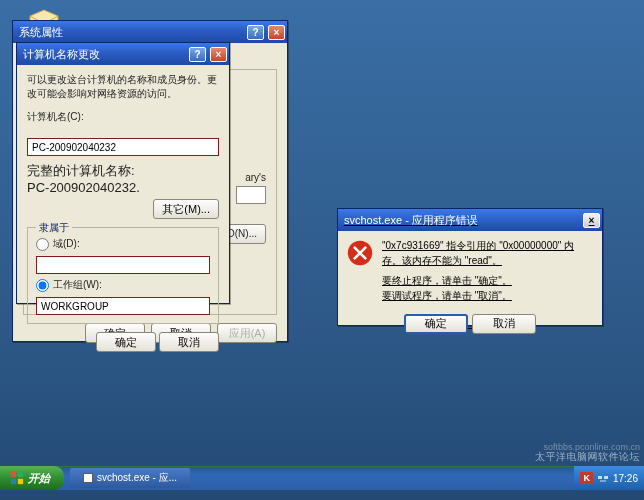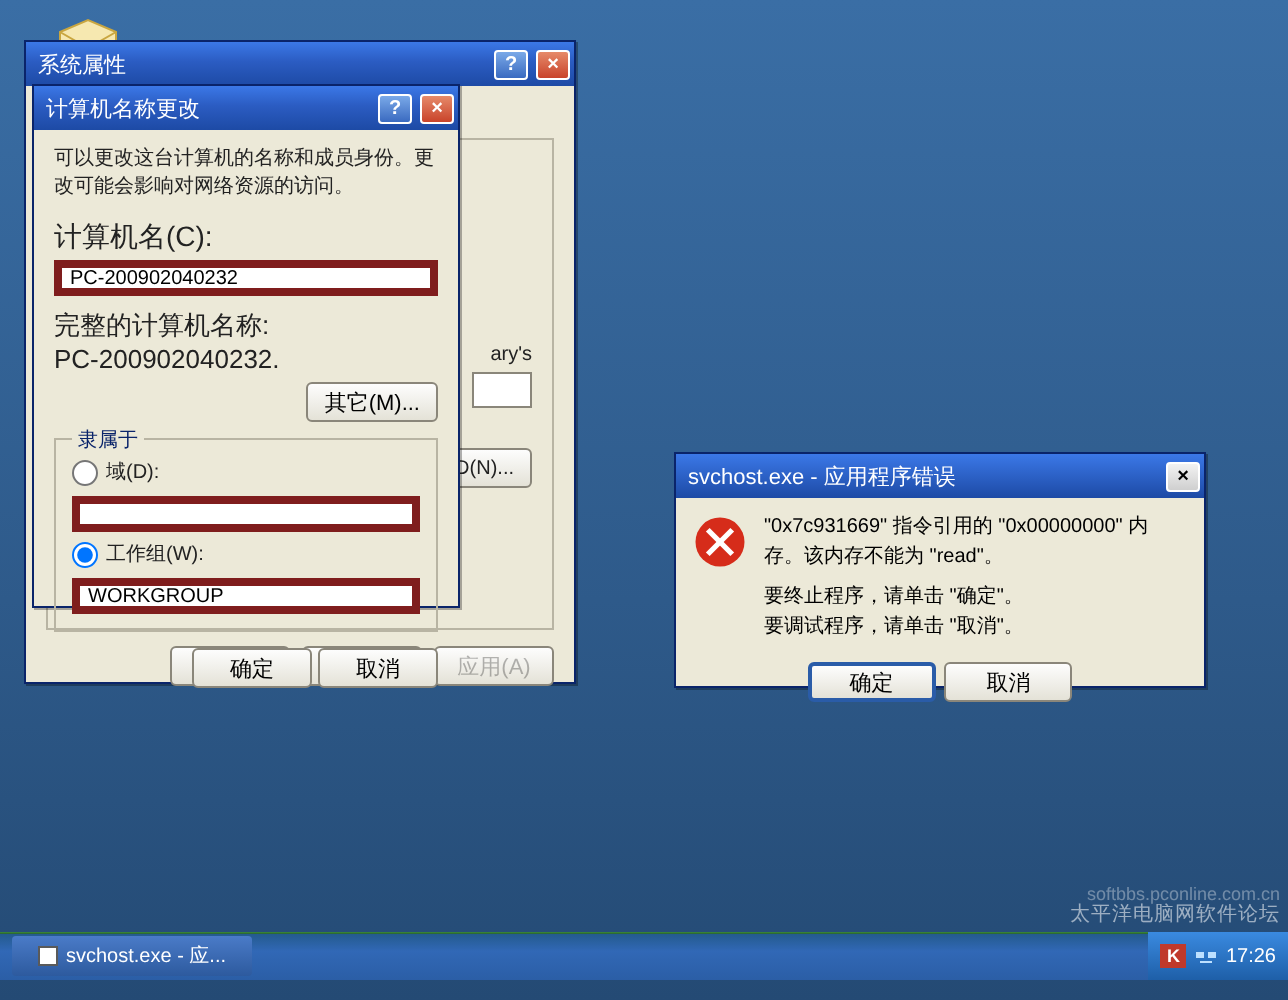--- a/index.html
+++ b/index.html
@@ -35,33 +35,33 @@
 .xpbtn { min-width: 60px; height: 20px; font-size: 11px; background: linear-gradient(180deg, #fdfdfd, #e4e2d7); border: 1px solid #8a867a; border-radius: 3px; cursor: pointer; padding: 0 8px; }
 
 
 .frag { position: absolute; font-size: 10px; color: #222; margin-top: 16px; }
 .frag.input { border: 1px solid #8a867a; background: #fff; height: 18px; }
 
 
 #namechg { top: 42px; left: 16px; width: 214px; height: 262px; }
 #namechg .body { padding: 8px 10px 6px; font-size: 11px; color: #222; }
 #namechg .desc { font-size: 10px; line-height: 1.35; margin-bottom: 10px; }
-#namechg label { font-size: 14px; display: block; margin-bottom: 2px; }
-.txtinput { width: 100%; height: 18px; font-size: 10px; padding: 1px 4px; border: 4px solid #7f1d1d; background: #fff; }
+#namechg label { font-size: 10px; display: block; margin-bottom: 14px; }
+.txtinput { width: 100%; height: 18px; font-size: 10px; padding: 1px 4px; border: 1px solid #7f1d1d; background: #fff; }
 #namechg .full { font-size: 13px; margin-top: 6px; }
 #namechg .morebtn { text-align: right; margin-top: 4px; }
 .group { border: 1px solid #b8b4a3; margin-top: 8px; padding: 6px 8px 8px; position: relative; }
 .group .legend { position: absolute; top: -7px; left: 8px; background: #ece9d8; padding: 0 3px; font-size: 10px; color: #0a246a; }
 .radio-row { font-size: 10px; display: flex; align-items: center; gap: 4px; margin: 3px 0; }
 .radio-row input[type=radio] { margin: 0; }
 #namechg .group .txtinput { margin-top: 2px; }
 #namechg .okrow { text-align: right; margin-top: 8px; }
 
 
-#err { top: 226px; left: 337px; width: 266px; height: 118px; background: #ece9d8; }
+#err { top: 208px; left: 337px; width: 266px; height: 118px; background: #ece9d8; text-decoration: underline; }
 #err .titlebar { background: linear-gradient(180deg, #3b78e7, #1d4aa5); }
 #err .ebody { padding: 8px 8px 6px 8px; display: flex; gap: 8px; font-size: 10px; }
 #err .eicon { width: 28px; height: 28px; flex: none; }
 #err .etext { flex: 1; line-height: 1.45; }
 #err .erow { text-align: center; padding: 4px 0 6px; }
 #err .tbtn { background: linear-gradient(180deg, #f2f2f2, #cfcfcf); color: #000; }
 
 
 .deskicon { position: absolute; top: 8px; left: 28px; width: 32px; height: 28px; }
 .deskicon svg { width: 100%; height: 100%; }
@@ -159,20 +159,29 @@
     <div class="erow">
       <button class="xpbtn" style="min-width:64px; border:2px solid #2a5ca8;">确定</button>
       <button class="xpbtn" style="min-width:64px;">取消</button>
     </div>
   </div>
 
   <div class="watermark2">softbbs.pconline.com.cn</div>
   <div class="watermark">太平洋电脑网软件论坛</div>
 
   <div class="taskbar">
+    <div class="start-btn">
+      <svg viewBox="0 0 16 16">
+          <rect x="1" y="1" width="6" height="6" fill="#e74c3c"></rect>
+          <rect x="9" y="1" width="6" height="6" fill="#27ae60"></rect>
+          <rect x="1" y="9" width="6" height="6" fill="#2980b9"></rect>
+          <rect x="9" y="9" width="6" height="6" fill="#f1c40f"></rect>
+        </svg>
+      <span>开始</span>
+    </div>
     <div class="task-item">
       <span class="sq"></span>
       <span>svchost.exe - 应...</span>
     </div>
     <div class="tray">
       <span class="k">K</span>
       <svg width="12" height="12" viewBox="0 0 12 12">
           <rect x="1" y="4" width="4" height="3" fill="#bde0ff"></rect>
           <rect x="7" y="4" width="4" height="3" fill="#bde0ff"></rect>
           <line x1="3" y1="9" x2="9" y2="9" stroke="#bde0ff"></line>

